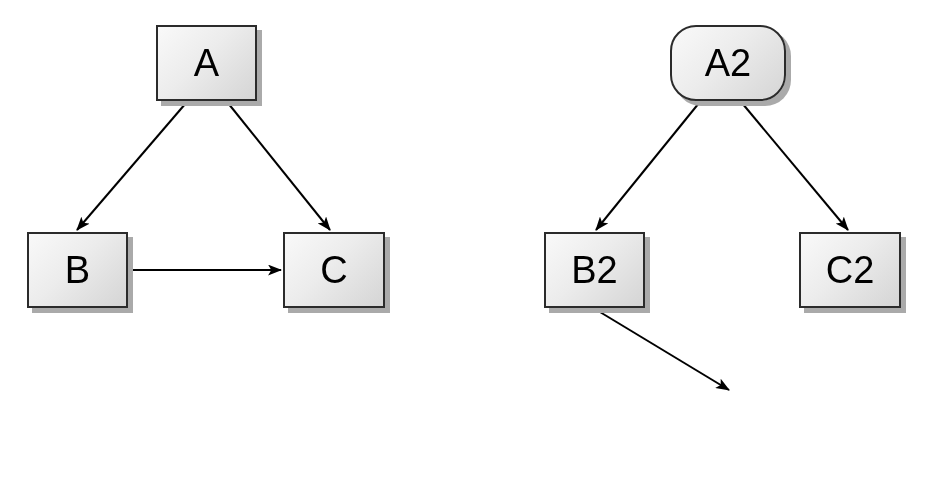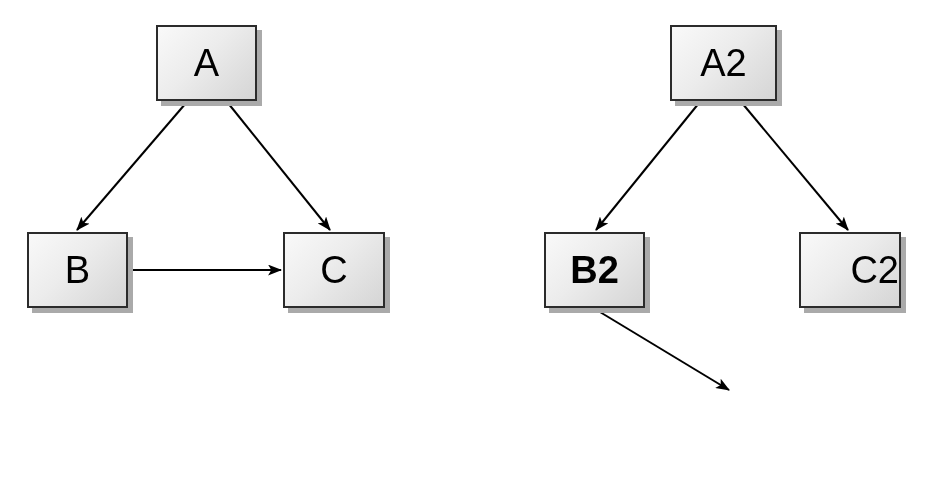--- a/index.html
+++ b/index.html
@@ -57,22 +57,22 @@
     </svg>
 <div class="node" style="left: 156px; top: 25px; width: 101px; height: 76px;">
       <span class="node-label">A</span>
     </div>
     <div class="node" style="left: 27px; top: 232px; width: 101px; height: 76px;">
       <span class="node-label">B</span>
     </div>
     <div class="node" style="left: 283px; top: 232px; width: 102px; height: 76px;">
       <span class="node-label">C</span>
     </div>
-    <div class="node" style="left: 670px; top: 25px; width: 107px; height: 76px;">
+    <div class="node" style="left: 670px; top: 25px; width: 116px; height: 76px; border-radius: 26px;">
       <span class="node-label">A2</span>
     </div>
-    <div class="node" style="left: 544px; top: 232px; width: 101px; height: 76px; font-weight: bold;">
+    <div class="node" style="left: 544px; top: 232px; width: 101px; height: 76px;">
       <span class="node-label">B2</span>
     </div>
-    <div class="node" style="left: 799px; top: 232px; width: 102px; height: 76px; justify-content: flex-end;">
+    <div class="node" style="left: 799px; top: 232px; width: 102px; height: 76px;">
       <span class="node-label">C2</span>
     </div>
   </div>
 
 </body></html>

